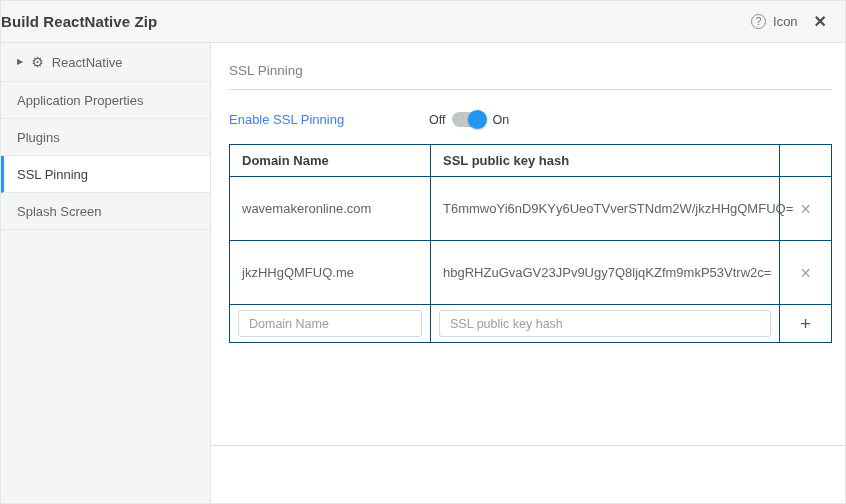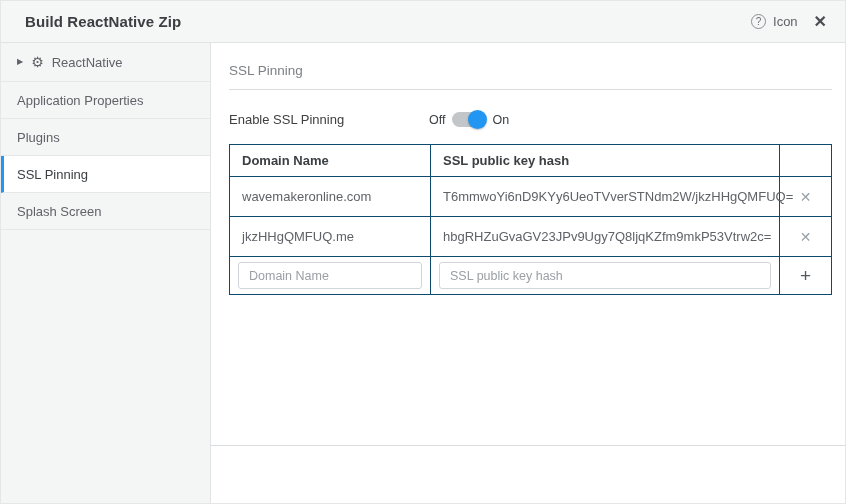--- a/index.html
+++ b/index.html
@@ -2,21 +2,21 @@
 <html><head>
 <meta charset="utf-8">
 <style>
   * { margin:0; padding:0; box-sizing:border-box; }
   html,body { background:#fff; }
   body { font-family:"Liberation Sans", sans-serif; -webkit-font-smoothing:antialiased; }
 
   .window { width:846px; height:504px; background:#fff; position:relative; overflow:hidden; border:1px solid #e6e6e6; }
 
   
-  .titlebar { height:42px; background:#f5f6f6; border-bottom:1px solid #e2e3e4; display:flex; align-items:center; padding:0 18px 0 24px; }
+  .titlebar { height:42px; background:#f5f6f6; border-bottom:1px solid #e2e3e4; display:flex; align-items:center; padding:0 18px 0 0; }
   .title { font-size:15px; font-weight:bold; color:#3c4043; letter-spacing:.1px; }
   .titlebar-right { margin-left:auto; display:flex; align-items:center; gap:16px; }
   .help { display:flex; align-items:center; gap:7px; color:#5f6368; font-size:13px; cursor:pointer; }
   .help-circle { width:15px; height:15px; border:1.3px solid #8a8f94; border-radius:50%; display:flex; align-items:center; justify-content:center; font-size:10px; color:#6a6f74; line-height:1; }
   .close-btn { font-size:16px; color:#4a4e52; cursor:pointer; line-height:1; font-weight:bold; }
 
   
   .body { display:flex; height:461px; }
 
   
@@ -27,31 +27,31 @@
   .caret-icon { font-size:8px; color:#5f6368; line-height:1; }
   .gear-icon { font-size:14px; color:#5f6368; line-height:1; }
 
   
   .content { flex:1; display:flex; flex-direction:column; background:#fff; }
   .content-inner { flex:1; padding:0 16px 0 18px; }
   .section-title { font-size:13.5px; color:#7d8185; margin-top:20px; }
   .section-hr { border:none; border-top:1px solid #dadce0; margin-top:11px; }
 
   .toggle-row { display:flex; align-items:center; margin-top:22px; }
-  .toggle-label { font-size:13px; color:#404040; width:200px; }
+  .toggle-label { font-size:13px; color:#3b82f6; width:200px; }
   .toggle-group { display:flex; align-items:center; gap:7px; }
   .toggle-side-label { font-size:12.5px; color:#3c4043; }
   .switch { width:33px; height:15px; background:#c3c6c8; border-radius:8px; position:relative; cursor:pointer; }
   .switch .knob { position:absolute; right:-2px; top:-2px; width:19px; height:19px; border-radius:50%; background:#2196f3; box-shadow:0 1px 2px rgba(0,0,0,.25); }
 
   
   table.pin-table { border-collapse:collapse; margin-top:17px; width:602px; table-layout:fixed; }
   .pin-table th, .pin-table td { border:1px solid #0c4a6e; font-size:13px; text-align:left; }
   .pin-table th { font-weight:bold; color:#3c4043; padding:8px 12px; }
-  .pin-table td { color:#5f6368; padding:12px 12px; }
+  .pin-table td { color:#5f6368; padding:24px 12px; }
   .col-domain { width:201px; }
   .col-hash { width:349px; }
   .col-action { width:52px; }
   .cell-action { text-align:center !important; padding:4px !important; }
   .delete-icon { font-size:14px; color:#9aa0a6; cursor:pointer; display:inline-block; }
   .add-icon { font-size:19px; color:#55595d; cursor:pointer; display:inline-block; line-height:1; }
   .input-cell { padding:5px 8px !important; }
   .pin-input { width:100%; height:27px; border:1px solid #d2d5d9; border-radius:3px; padding:0 10px; font-size:12.5px; color:#3c4043; font-family:"Liberation Sans", sans-serif; background:#fff; outline:none; }
   .pin-input::placeholder { color:#9aa0a6; }
 

